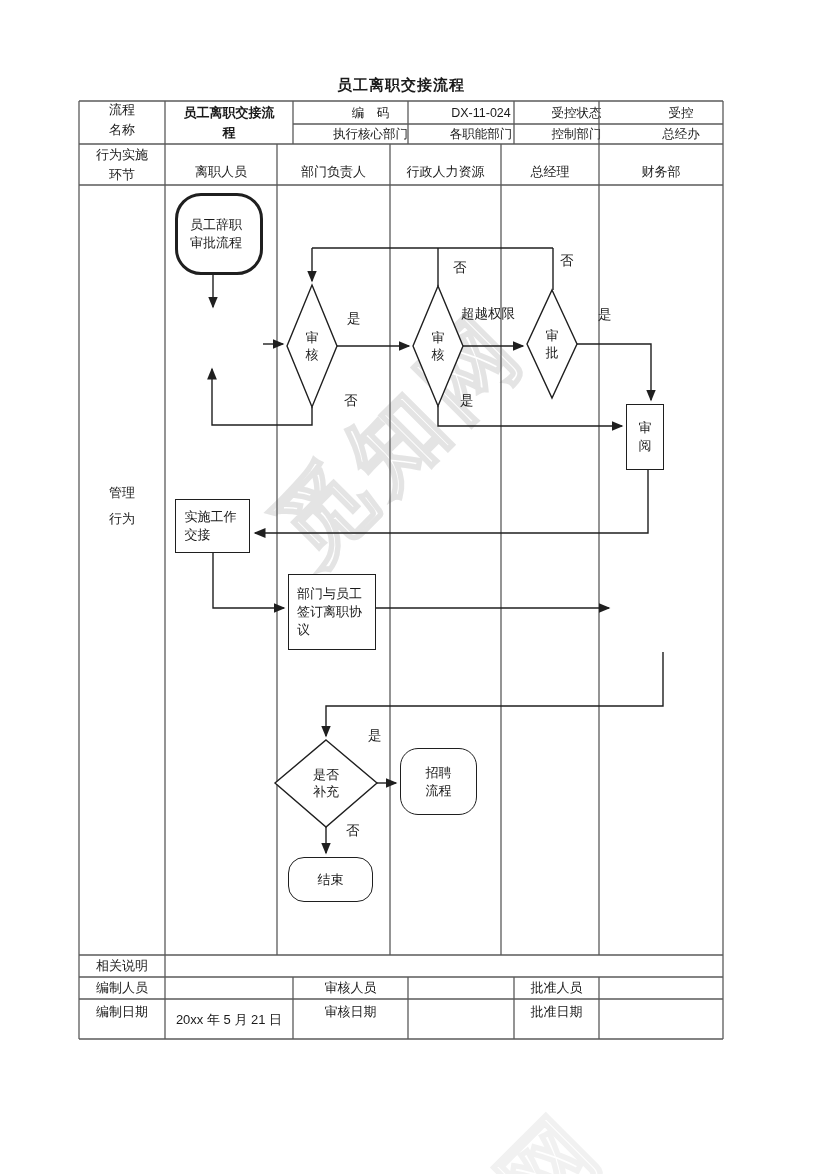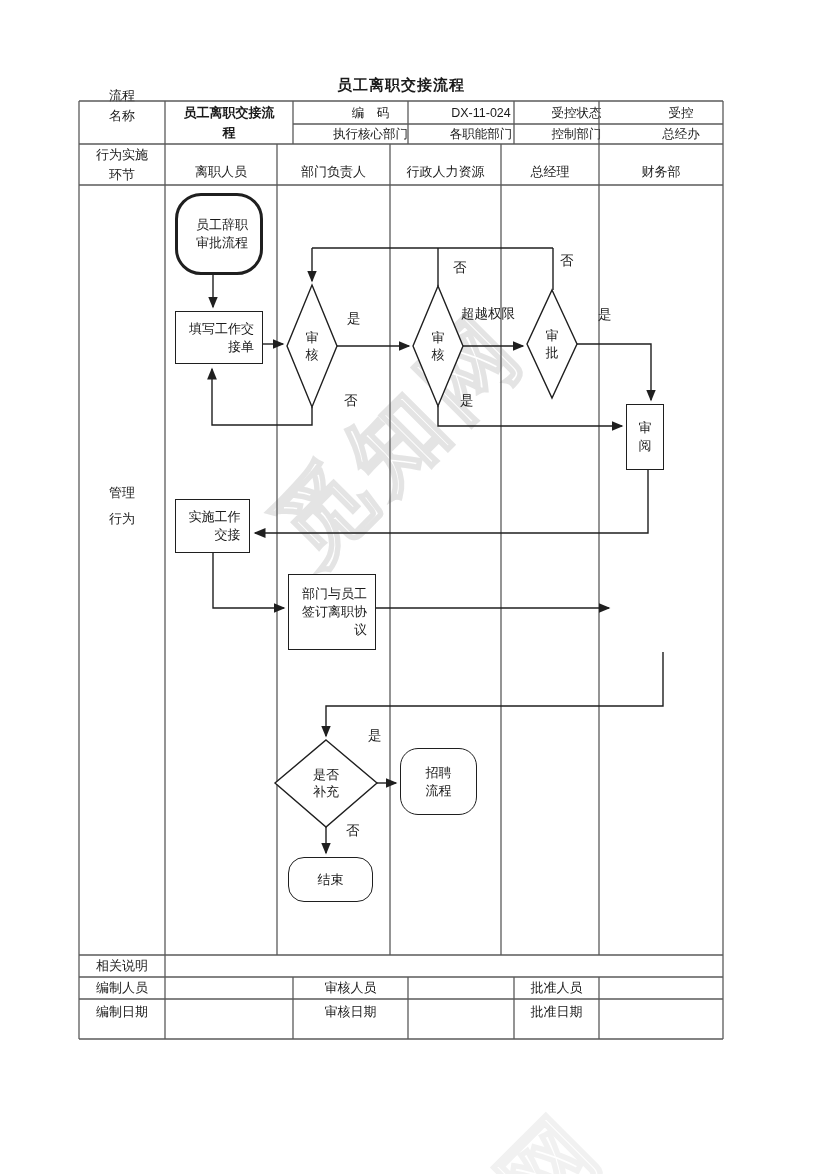--- a/index.html
+++ b/index.html
@@ -7,21 +7,21 @@
         font-family:"Liberation Sans",sans-serif;color:#1a1a1a;}
   .cell{position:absolute;display:flex;align-items:center;justify-content:center;
         text-align:center;font-size:13px;line-height:20px;}
   .cell.small{font-size:12.5px;margin-left:20px;}
   .bold{font-weight:bold;}
   .title{position:absolute;left:79px;top:76px;width:644px;text-align:center;
          font-size:15px;font-weight:bold;letter-spacing:1px;}
   .node{position:absolute;box-sizing:border-box;background:#ffffff;
         border:1.4px solid #1f1f1f;display:flex;align-items:center;justify-content:center;
         font-size:13px;line-height:18px;z-index:3;}
-  .node span{display:block;text-align:right;}
+  .node span{display:block;text-align:left;}
   .node.center span{text-align:center;}
   .dtext{position:absolute;z-index:4;text-align:center;font-size:13px;line-height:17px;}
   .elabel{position:absolute;z-index:4;font-size:13.5px;white-space:nowrap;}
   svg.layer{position:absolute;left:0;top:0;z-index:2;}
   .wm{position:absolute;display:flex;align-items:center;justify-content:center;z-index:1;
       pointer-events:none;}
   .wm span{display:block;transform:rotate(-45deg);white-space:nowrap;font-weight:bold;
       font-size:92px;letter-spacing:10px;color:transparent;-webkit-text-stroke:2.5px #e4e4e4;}
   .wm.faint span{-webkit-text-stroke:2.5px #f1f1f1;}
 </style>
@@ -92,21 +92,21 @@
     </g>
 
     <g stroke="#1f1f1f" stroke-width="1.4" fill="#ffffff">
       <polygon points="312,285 337,346 312,407 287,346"></polygon>
       <polygon points="438,286 463,346 438,406 413,346"></polygon>
       <polygon points="552,290 577,344 552,398 527,344"></polygon>
       <polygon points="326,740 377,783 326,827 275,783"></polygon>
     </g>
   </svg>
 
-  <div class="cell" style="left:107px;top:84px;width:30px;height:43px;">流程名称</div>
+  <div class="cell" style="left:107px;top:98px;width:30px;height:43px;">流程名称</div>
   <div class="cell bold" style="left:183px;top:101px;width:92px;height:43px;">员工离职交接流程</div>
   <div class="cell small" style="left:293px;top:101px;width:115px;height:23px;">编　码</div>
   <div class="cell small" style="left:408px;top:101px;width:106px;height:23px;">DX-11-024</div>
   <div class="cell small" style="left:514px;top:101px;width:85px;height:23px;">受控状态</div>
   <div class="cell small" style="left:599px;top:101px;width:124px;height:23px;">受控</div>
   <div class="cell small" style="left:293px;top:124px;width:115px;height:20px;">执行核心部门</div>
   <div class="cell small" style="left:408px;top:124px;width:106px;height:20px;">各职能部门</div>
   <div class="cell small" style="left:514px;top:124px;width:85px;height:20px;">控制部门</div>
   <div class="cell small" style="left:599px;top:124px;width:124px;height:20px;">总经办</div>
 
@@ -114,23 +114,20 @@
   <div class="cell" style="left:165px;top:161px;width:112px;height:22px;">离职人员</div>
   <div class="cell" style="left:277px;top:161px;width:113px;height:22px;">部门负责人</div>
   <div class="cell" style="left:390px;top:161px;width:111px;height:22px;">行政人力资源</div>
   <div class="cell" style="left:501px;top:161px;width:98px;height:22px;">总经理</div>
   <div class="cell" style="left:599px;top:161px;width:124px;height:22px;">财务部</div>
 
   <div class="cell" style="left:105px;top:478px;width:34px;height:56px;line-height:26px;">管理行为</div>
 
   <div class="node" style="left:175px;top:193px;width:88px;height:82px;border-width:3.5px;border-radius:26px;">
     <span style="width:58px;">员工辞职审批流程</span>
-  </div>
-  <div class="node" style="left:175px;top:311px;width:88px;height:53px;">
-    <span style="width:70px;">填写工作交接单</span>
   </div>
   <div class="dtext" style="left:301px;top:329px;width:22px;">审核</div>
   <div class="dtext" style="left:427px;top:329px;width:22px;">审核</div>
   <div class="dtext" style="left:541px;top:327px;width:22px;">审批</div>
   <div class="node center" style="left:626px;top:404px;width:38px;height:66px;">
     <span style="width:14px;">审阅</span>
   </div>
   <div class="node" style="left:288px;top:574px;width:88px;height:76px;">
     <span style="width:70px;">部门与员工签订离职协议</span>
   </div>
@@ -153,16 +150,17 @@
   <div class="elabel" style="left:560px;top:252px;">否</div>
   <div class="elabel" style="left:598px;top:306px;">是</div>
   <div class="elabel" style="left:368px;top:727px;">是</div>
   <div class="elabel" style="left:346px;top:822px;">否</div>
 
   <div class="cell" style="left:79px;top:955px;width:86px;height:22px;">相关说明</div>
   <div class="cell" style="left:79px;top:977px;width:86px;height:22px;">编制人员</div>
   <div class="cell" style="left:293px;top:977px;width:115px;height:22px;">审核人员</div>
   <div class="cell" style="left:514px;top:977px;width:85px;height:22px;">批准人员</div>
   <div class="cell" style="left:79px;top:1001px;width:86px;height:22px;">编制日期</div>
+  <div class="cell" style="left:173px;top:999px;width:112px;height:42px;">20xx 年 5 月 21 日</div>
   <div class="cell" style="left:293px;top:1001px;width:115px;height:22px;">审核日期</div>
   <div class="cell" style="left:514px;top:1001px;width:85px;height:22px;">批准日期</div>
 
 </div>
 
 </body></html>

